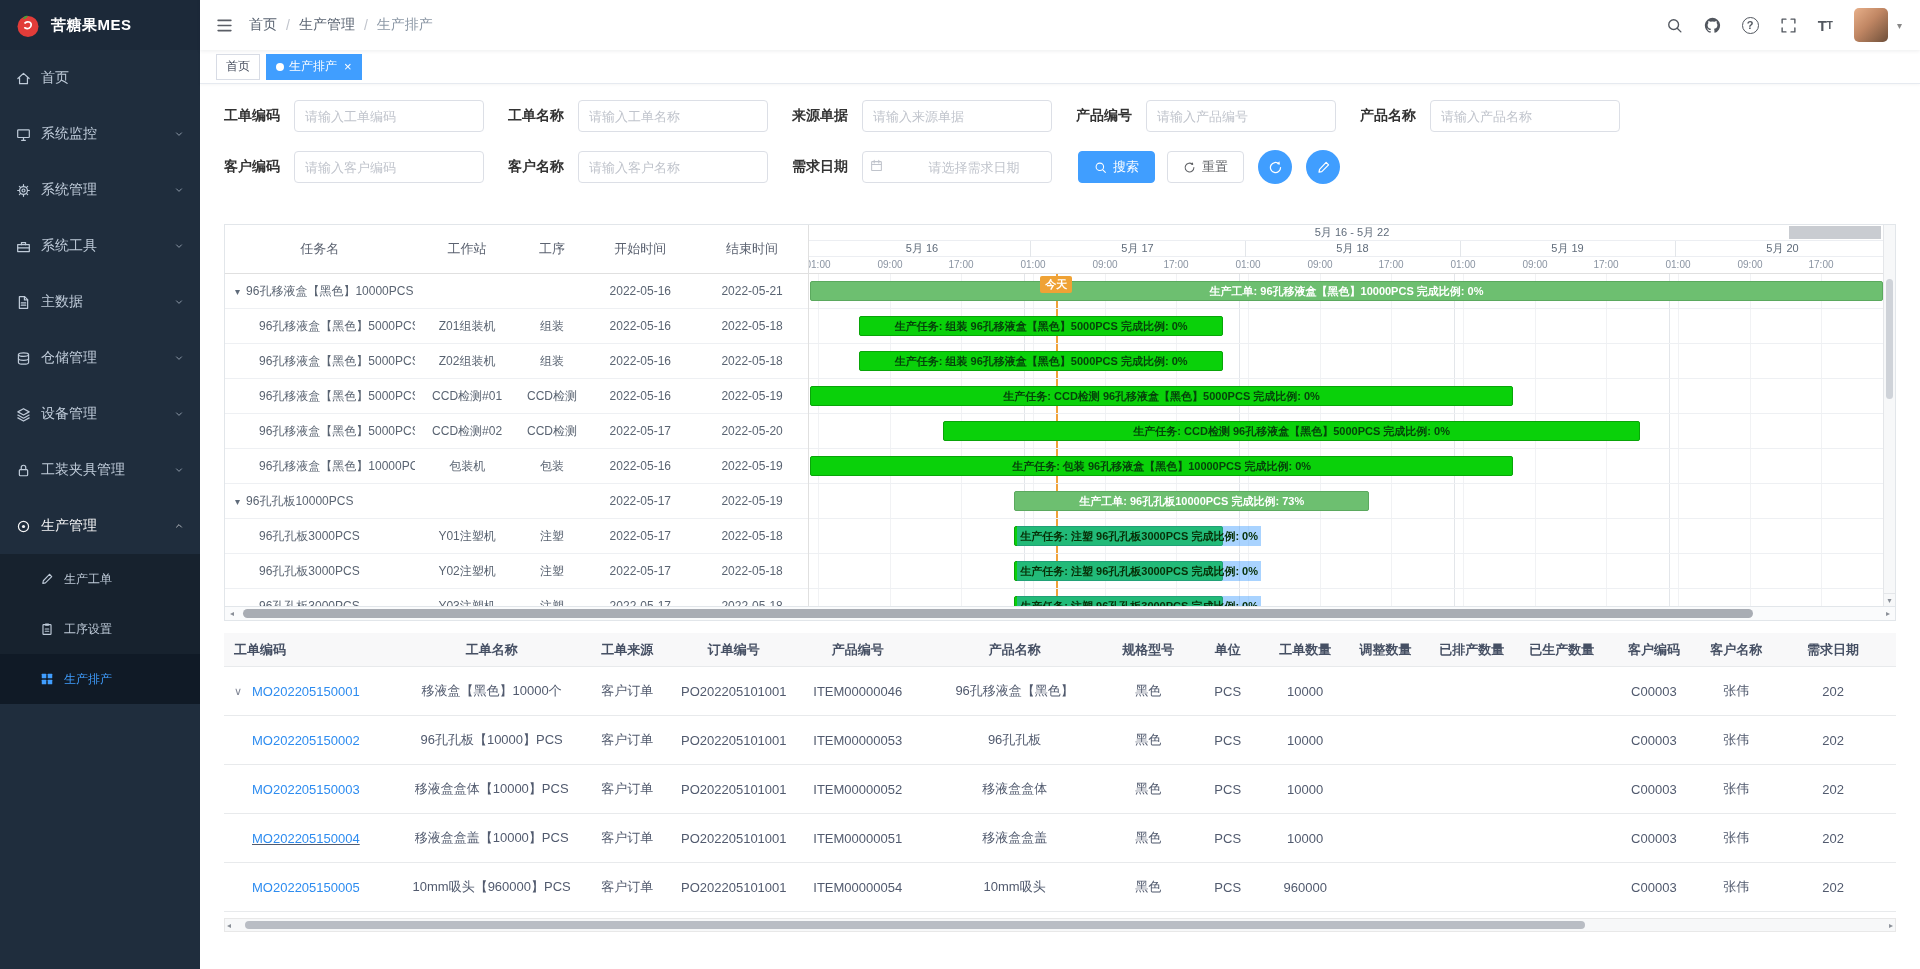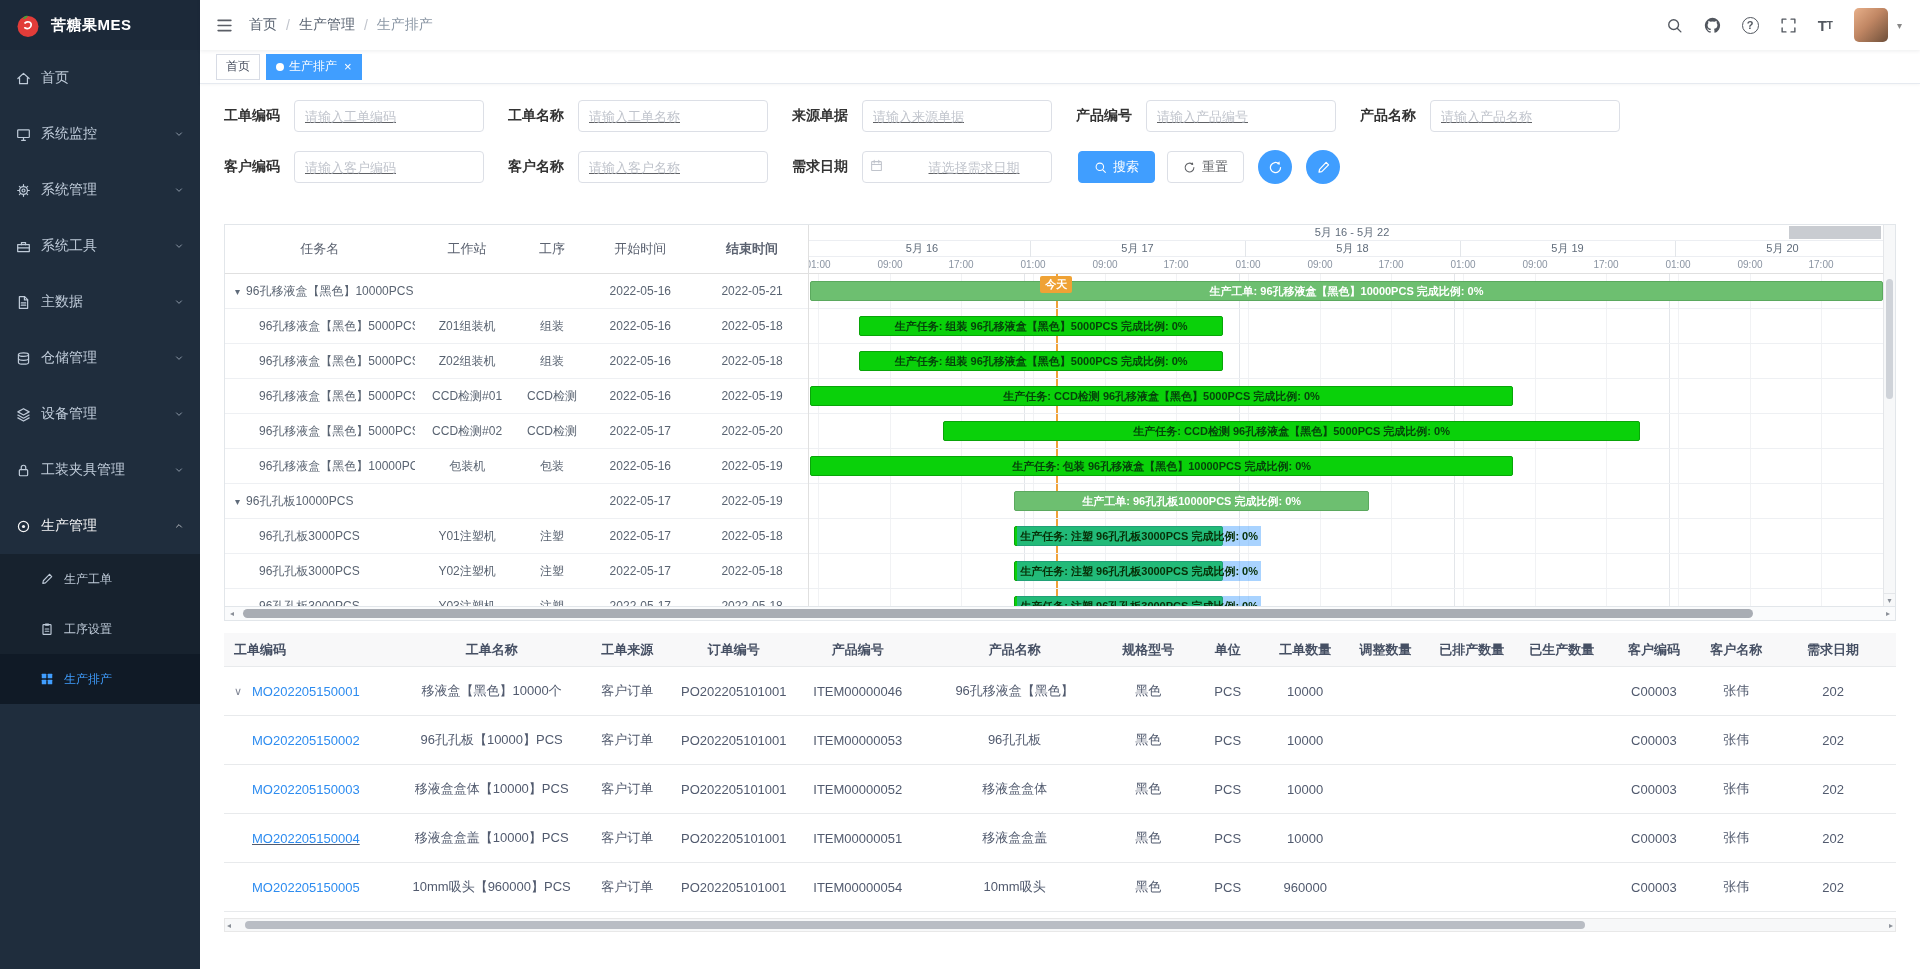--- a/index.html
+++ b/index.html
@@ -49,21 +49,21 @@
   .tab.active { background:#409eff; border-color:#409eff; color:#fff; }
   .tab .dot { width:8px; height:8px; border-radius:50%; background:#fff; }
   .tab .close { font-size:13px; line-height:1; margin-left:2px; }
 
   
   .filters { padding:16px 24px 0; }
   .filter-row { display:flex; align-items:center; margin-bottom:18px; }
   .f-item { display:flex; align-items:center; margin-right:24px; }
   .f-label { min-width:60px; font-size:14px; font-weight:700; color:#333; margin-right:10px; white-space:nowrap; }
   .f-input { width:190px; height:32px; border:1px solid #dcdfe6; border-radius:4px; padding:0 10px;
-    font-size:13px; color:#606266; outline:none; font-family:inherit;text-decoration:underline; }
+    font-size:13px; color:#606266; outline:none; font-family:inherit; }
   .f-input::placeholder { color:#c0c4cc; }
   .f-date { position:relative; }
   .f-date .cal { position:absolute; left:8px; top:8px; color:#c0c4cc; }
   .f-date .f-input { padding-left:44px;text-align:center; }
   .btn { height:32px; border-radius:4px; font-size:13px; display:inline-flex; align-items:center;
     gap:6px; padding:0 15px; cursor:pointer; border:1px solid transparent; font-family:inherit; }
   .btn-primary { background:#409eff; color:#fff; border-color:#409eff; margin-left:2px; }
   .btn-plain { background:#fff; color:#606266; border-color:#dcdfe6; margin-left:12px; }
   .cbtn { width:34px; height:34px; border-radius:50%; background:#409eff; border:none; color:#fff;
     display:inline-flex; align-items:center; justify-content:center; cursor:pointer; margin-left:14px; }
@@ -439,21 +439,21 @@
     </section>
 
     <section class="gantt">
       <div class="gantt-main">
         <div class="gantt-left">
           <div class="g-lheader" id="g-lheader">
               <div class="hcell" style="width: 190px;">任务名</div>
               <div class="hcell" style="width: 105px;">工作站</div>
               <div class="hcell" style="width: 65px;">工序</div>
               <div class="hcell" style="width: 112px;">开始时间</div>
-              <div class="hcell" style="width: 112px; font-weight: bold;">结束时间</div>
+              <div class="hcell" style="width: 112px;">结束时间</div>
             </div>
           <div class="g-lbody" id="g-lbody">
               <div class="g-lrow">
                 <div class="g-name parent" style="width: 190px;">
                   <span class="tri">▾</span>
                   <span>96孔移液盒【黑色】10000PCS</span>
                 </div>
                 <div class="g-cell" style="width: 105px;"></div>
                 <div class="g-cell" style="width: 65px;"></div>
                 <div class="g-cell" style="width: 112px;">2022-05-16</div>
@@ -608,21 +608,21 @@
               <div class="g-row">
                 <div class="bar bar-task" style="left: 1px; width: 703.2px;">生产任务: CCD检测 96孔移液盒【黑色】5000PCS 完成比例: 0%</div>
               </div>
               <div class="g-row">
                 <div class="bar bar-task" style="left: 134.3px; width: 696.75px;">生产任务: CCD检测 96孔移液盒【黑色】5000PCS 完成比例: 0%</div>
               </div>
               <div class="g-row">
                 <div class="bar bar-task" style="left: 1px; width: 703.2px;">生产任务: 包装 96孔移液盒【黑色】10000PCS 完成比例: 0%</div>
               </div>
               <div class="g-row">
-                <div class="bar bar-order" style="left: 205.25px; width: 354.9px;">生产工单: 96孔孔板10000PCS 完成比例: 0%</div>
+                <div class="bar bar-order" style="left: 205.25px; width: 354.9px;">生产工单: 96孔孔板10000PCS 完成比例: 73%</div>
               </div>
               <div class="g-row">
                 <div class="bar bar-task has-sel" style="left: 205.25px; width: 208.7px;">
                   <span class="bar-sel-label">生产任务: 注塑 96孔孔板3000PCS 完成比例: 0%</span>
                 </div>
               </div>
               <div class="g-row">
                 <div class="bar bar-task has-sel" style="left: 205.25px; width: 208.7px;">
                   <span class="bar-sel-label">生产任务: 注塑 96孔孔板3000PCS 完成比例: 0%</span>
                 </div>

